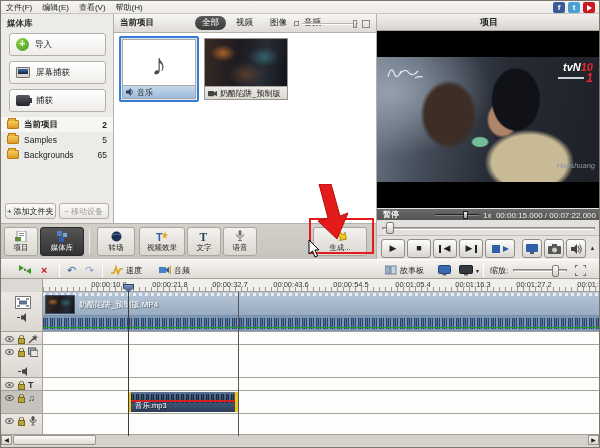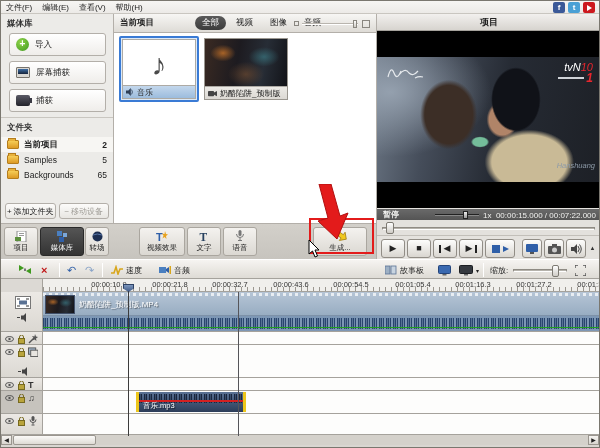--- a/index.html
+++ b/index.html
@@ -72,21 +72,21 @@
     background:
       radial-gradient(40px 52px at 62% 34%, #101218 58%, rgba(16,18,24,0) 62%),
       radial-gradient(24px 28px at 56% 50%, #b08468 55%, rgba(176,132,104,0) 66%),
       radial-gradient(72px 52px at 68% 84%, #c9ba96 52%, rgba(201,186,150,0) 62%),
       radial-gradient(46px 56px at 32% 46%, #3c2e26 52%, rgba(60,46,38,0) 62%),
       radial-gradient(13px 8px at 46% 68%, #74bd9a 55%, rgba(116,189,154,0) 70%),
       radial-gradient(140px 90px at 6% 28%, rgba(154,166,180,.9), rgba(154,166,180,0) 72%),
       linear-gradient(100deg,#6d7886 0%,#454d5a 25%,#262b34 55%,#1d2026 100%); }
   #drama-logo { position:absolute; left:8px; top:6px; opacity:.92; }
   #tvn { position:absolute; right:8px; top:5px; text-align:right; line-height:1; }
-  #tvn .tvn-main { font-size:11px; font-style:italic; font-weight:normal; color:#fff; letter-spacing:0; }
+  #tvn .tvn-main { font-size:11px; font-style:italic; font-weight:bold; color:#fff; letter-spacing:0; }
   #tvn .tvn-num { color:#e8262d; }
   #tvn .tvn-sub { margin-top:2px; height:6px; display:flex; gap:2px; justify-content:flex-end; align-items:center; }
   #tvn .bar { height:2px; background:#cfd3d8; width:26px; }
   #tvn .one { color:#e8262d; font-weight:bold; font-size:12px; font-style:italic; }
   #subtitle { position:absolute; left:0; right:0; bottom:10px; text-align:center; color:#e9e6df; font-size:10px; letter-spacing:2px; font-family:"DejaVu Serif", serif; text-shadow:1px 1px 1px #000; }
   #watermark { position:absolute; right:6px; bottom:12px; color:#8d9aa8; font-size:7.5px; font-style:italic; }
   #pv-status { position:absolute; top:195px; left:0; right:0; height:24px; background:linear-gradient(#6a6a6a,#3b3b3b); color:#f0f0ee; font-size:8px; display:flex; align-items:flex-start; }
   #pv-status .st-label { padding-left:6px; font-weight:bold; }
   #st-slider { position:absolute; left:58px; top:5px; width:44px; height:2px; background:#222; border-bottom:1px solid #888; }
   #st-slider .handle { position:absolute; left:28px; top:-3px; width:5px; height:8px; background:linear-gradient(#eee,#999); border:1px solid #222; }
@@ -148,21 +148,21 @@
     background:
       radial-gradient(8px 5px at 25% 35%, rgba(190,110,40,.85), rgba(190,110,40,0) 70%),
       radial-gradient(9px 6px at 70% 40%, rgba(56,110,120,.8), rgba(56,110,120,0) 70%),
       linear-gradient(100deg,#3a2a22 0%,#1d1b20 45%,#272d36 75%,#121318 100%); }
   #vclip .vlabel { position:absolute; left:36px; top:7px; color:#fff; font-size:8px; text-shadow:1px 1px 1px rgba(0,0,0,.5); white-space:nowrap; }
   #vclip .wave { position:absolute; left:0; right:0; top:24px; bottom:0; background:#7d97b5; }
   #vclip .wavebars { position:absolute; left:0; right:0; top:2px; bottom:2px;
     background:repeating-linear-gradient(90deg,#29456e 0 1px,rgba(41,69,110,.45) 1px 2px,#29456e 2px 3px,rgba(41,69,110,.18) 3px 4px,#29456e 4px 5px,transparent 5px 7px); }
   #vclip .greenline { position:absolute; left:0; right:0; top:50%; height:1px; background:#1fa01f; margin-top:3px; }
 
-  #mclip { position:absolute; left:93px; top:1px; width:110px; height:20px; cursor:pointer; }
+  #mclip { position:absolute; left:85px; top:1px; width:110px; height:20px; cursor:pointer; }
   #mclip .edge { position:absolute; top:0; bottom:0; width:3px; background:#ecc61c; }
   #mclip .edge.r { right:0; } #mclip .edge.l { left:0; }
   #mclip .body { position:absolute; left:3px; right:3px; top:0; bottom:0; background:linear-gradient(#5a7294,#2c3d59); }
   #mclip .wavebars { position:absolute; left:0; right:0; top:2px; height:9px;
     background:repeating-linear-gradient(90deg,#18263e 0 1px,rgba(24,38,62,.4) 1px 2px,#18263e 2px 3px,transparent 3px 5px); }
   #mclip .redline { position:absolute; left:0; right:0; top:8px; height:2px; background:#d42020; }
   #mclip .mlabel { position:absolute; left:4px; bottom:1px; color:#fff; font-size:7.5px; text-shadow:1px 1px 1px rgba(0,0,0,.6); }
 
   #playhead-line { position:absolute; left:127px; top:8px; width:1px; height:149px; background:#3c3c3c; z-index:5; pointer-events:none; }
   #marker-line { position:absolute; left:237px; top:13px; width:1px; height:144px; background:#55555a; z-index:5; pointer-events:none; }
@@ -202,21 +202,20 @@
       <span>导入</span>
     </div>
     <div class="sb-btn">
       <div class="ic-screen"></div>
       <span>屏幕捕获</span>
     </div>
     <div class="sb-btn">
       <div class="ic-capture"></div>
       <span>捕获</span>
     </div>
-    <div class="panel-title" id="folders-head">文件夹</div>
     <div class="folder-row sel">
       <div class="folder-ic"></div>
       <span class="folder-name">当前项目</span>
       <span class="folder-count" style="font-weight:bold">2</span>
     </div>
     <div class="folder-row">
       <div class="folder-ic"></div>
       <span class="folder-name">Samples</span>
       <span class="folder-count">5</span>
     </div>
@@ -355,21 +354,21 @@
       <div class="mode-ic">
           <svg width="12" height="11" viewBox="0 0 12 11">
             <rect x="1" y="0" width="5" height="5" fill="#4a7fc0"></rect>
             <rect x="7" y="2" width="4" height="4" fill="#7aa6d8"></rect>
             <rect x="3" y="6" width="5" height="5" fill="#2f5fa8"></rect>
           </svg>
         </div>
       <span>媒体库</span>
     </div>
     <div class="msep" style="left:88px"></div>
-    <div class="mode-btn" style="left:84px;width:24px">
+    <div class="mode-btn" style="left:96px;width:38px">
       <div class="mode-ic">
           <svg width="11" height="11" viewBox="0 0 11 11">
             <circle cx="5.5" cy="5.5" r="5" fill="#1d2f52"></circle>
             <path d="M1 4 Q5 2 10 4" stroke="#5a77a8" fill="none"></path>
           </svg>
         </div>
       <span>转场</span>
     </div>
     <div class="mode-btn" style="left:138px;width:46px">
       <div class="mode-ic">

